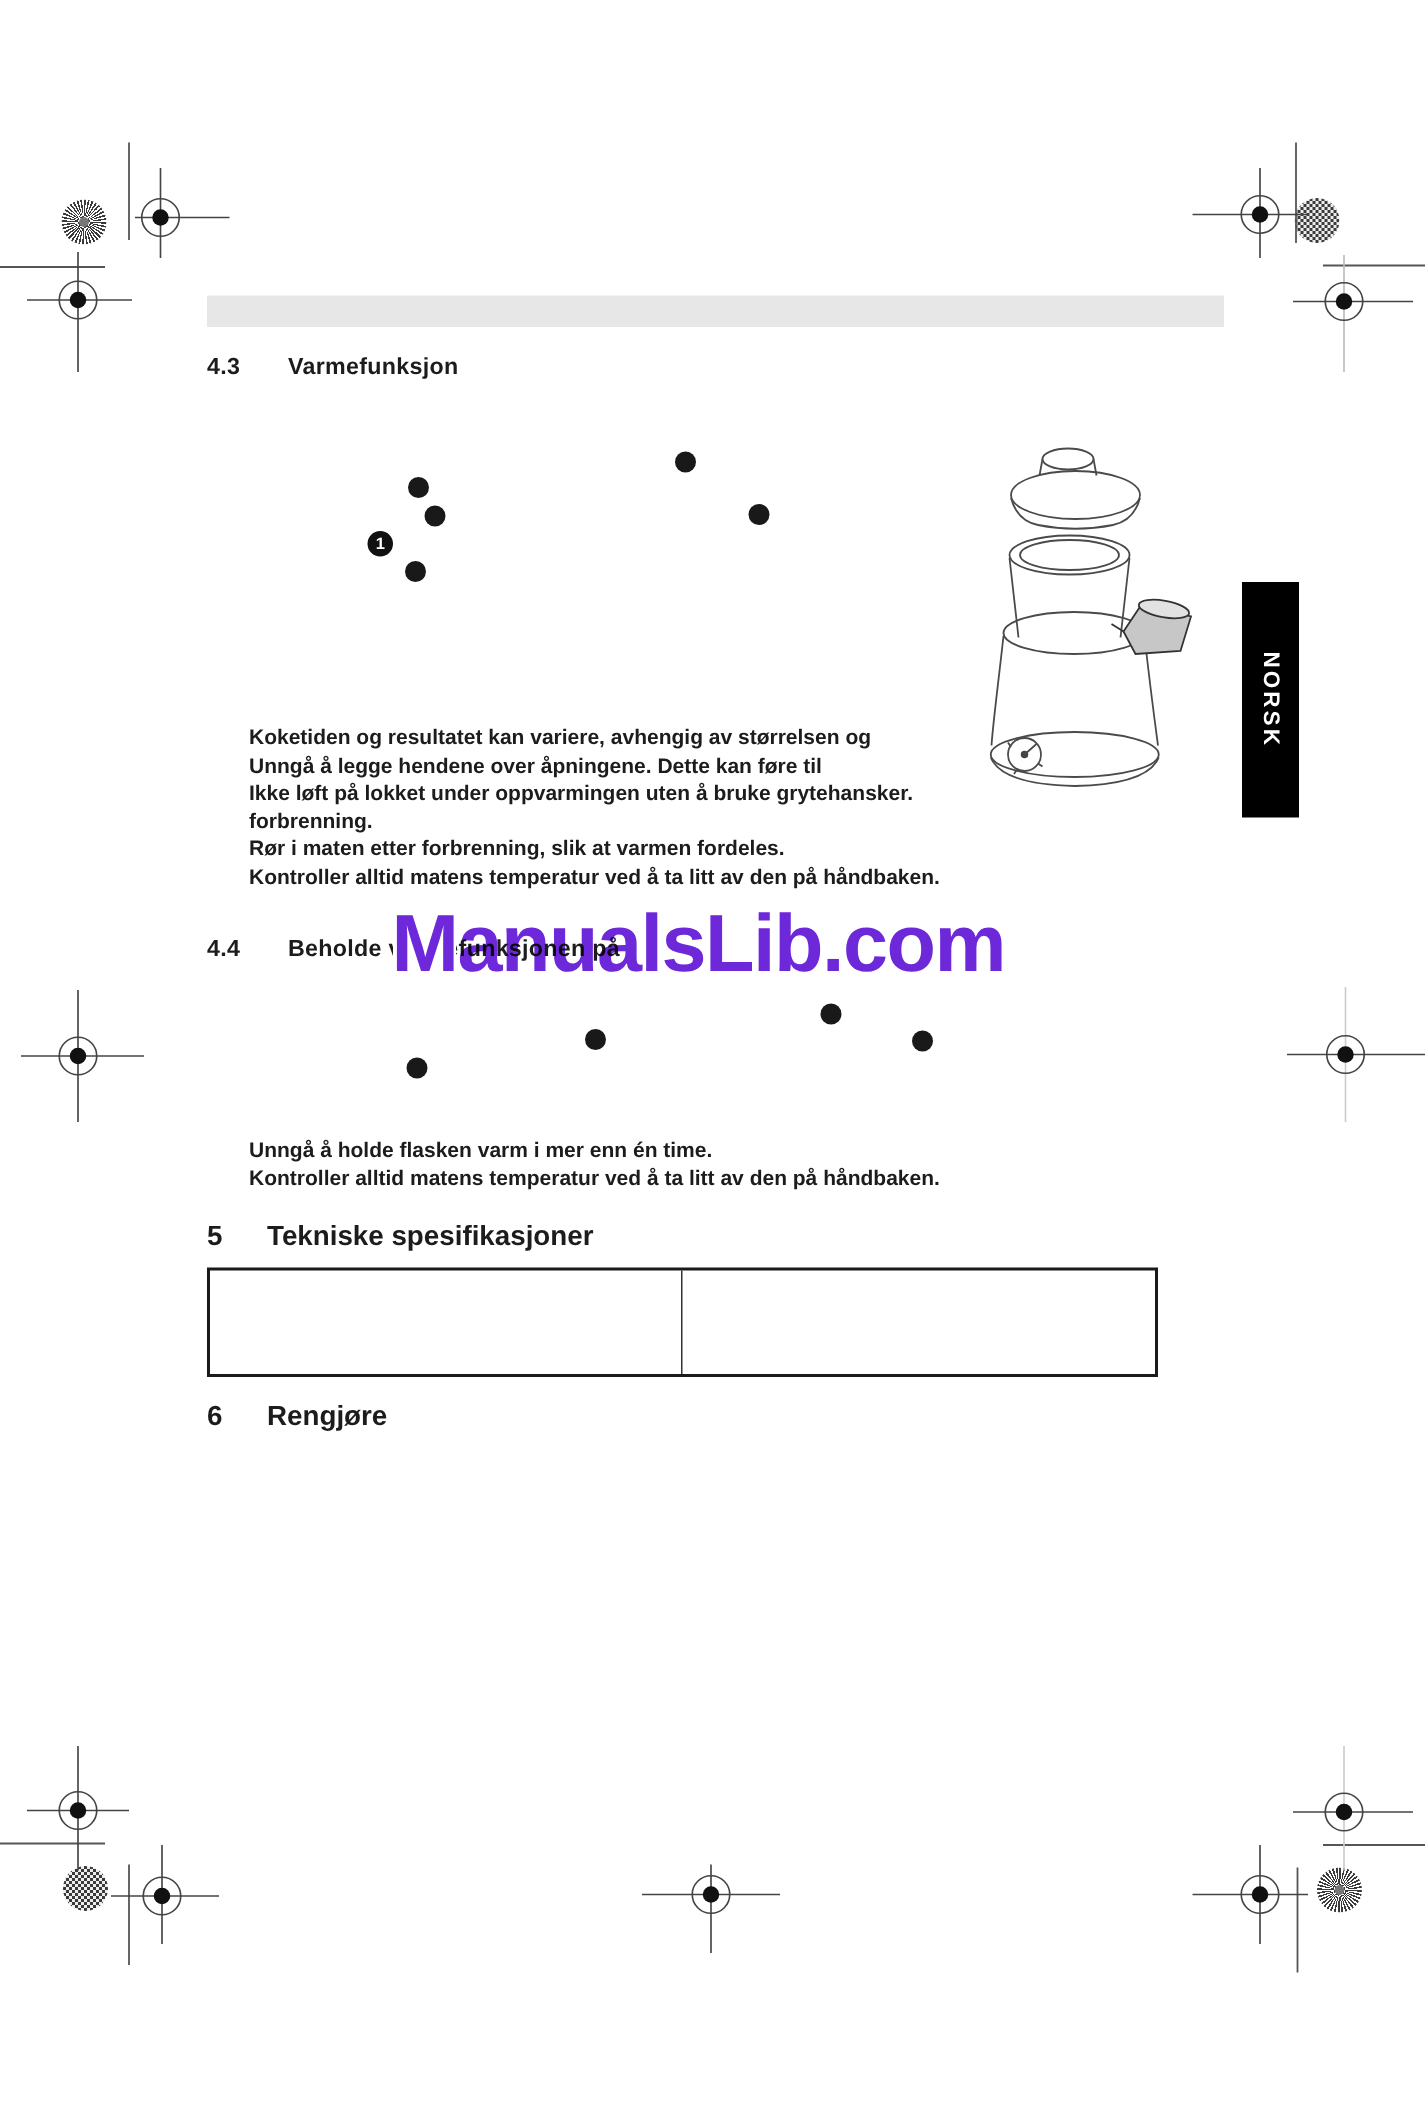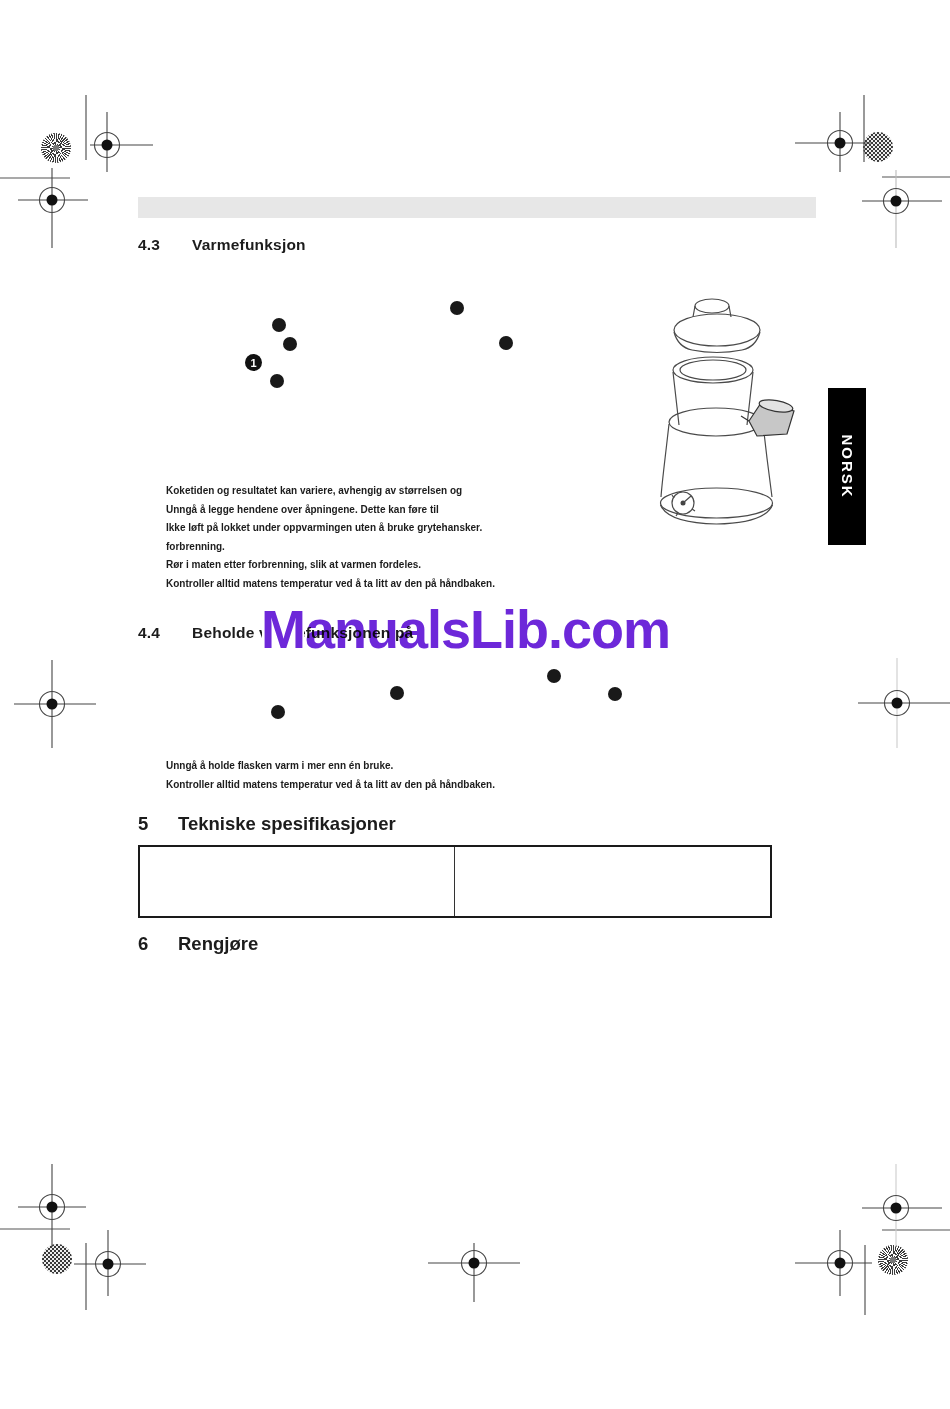--- a/index.html
+++ b/index.html
@@ -9,21 +9,21 @@
   
   .graybar{left:138px;top:197px;width:678px;height:21px;background:#e7e7e7;}
   
   .h-sub{font-weight:bold;font-size:15.5px;letter-spacing:.2px;}
   .h-sub .num{position:absolute;left:138px;}
   .h-sub .ttl{position:absolute;left:192px;white-space:nowrap;}
   .h-main{font-weight:bold;font-size:18.5px;}
   .h-main .num{position:absolute;left:138px;}
   .h-main .ttl{position:absolute;left:178px;white-space:nowrap;}
   
-  .warn{left:166px;font-weight:bold;font-size:10px;line-height:18.5px;}
+  .warn{left:166px;font-weight:bold;font-size:14px;line-height:18.5px;}
   .warn div{white-space:nowrap;}
   
   .dot{position:absolute;width:14px;height:14px;border-radius:50%;background:#191919;}
   .marker1{position:absolute;width:17px;height:17px;border-radius:50%;background:#111;color:#fff;
            font-size:11px;font-weight:bold;display:flex;align-items:center;justify-content:center;}
   
   .langtab{left:828px;top:388px;width:38px;height:157px;background:#000;
            display:flex;align-items:center;justify-content:center;}
   .langtab span{display:block;transform:rotate(90deg);color:#fff;font-weight:bold;
                 font-size:15px;letter-spacing:2px;white-space:nowrap;}
@@ -210,21 +210,21 @@
   <div class="abs patch"></div>
 
   <div class="abs watermark">ManualsLib.com</div>
 
   <div class="dot" style="left:547px;top:669px;"></div>
   <div class="dot" style="left:390px;top:686px;"></div>
   <div class="dot" style="left:608px;top:687px;"></div>
   <div class="dot" style="left:271px;top:705px;"></div>
 
   <div class="abs warn z10" style="top:757px;">
-    <div>Unngå å holde flasken varm i mer enn én bruke.</div>
+    <div>Unngå å holde flasken varm i mer enn én time.</div>
     <div>Kontroller alltid matens temperatur ved å ta litt av den på håndbaken.</div>
   </div>
 
   <div class="abs h-main z10" style="top:813px;">
     <span class="num">5</span>
     <span class="ttl">Tekniske spesifikasjoner</span>
   </div>
 
   <div class="abs spec-table">
     <div class="cell c1"></div>

